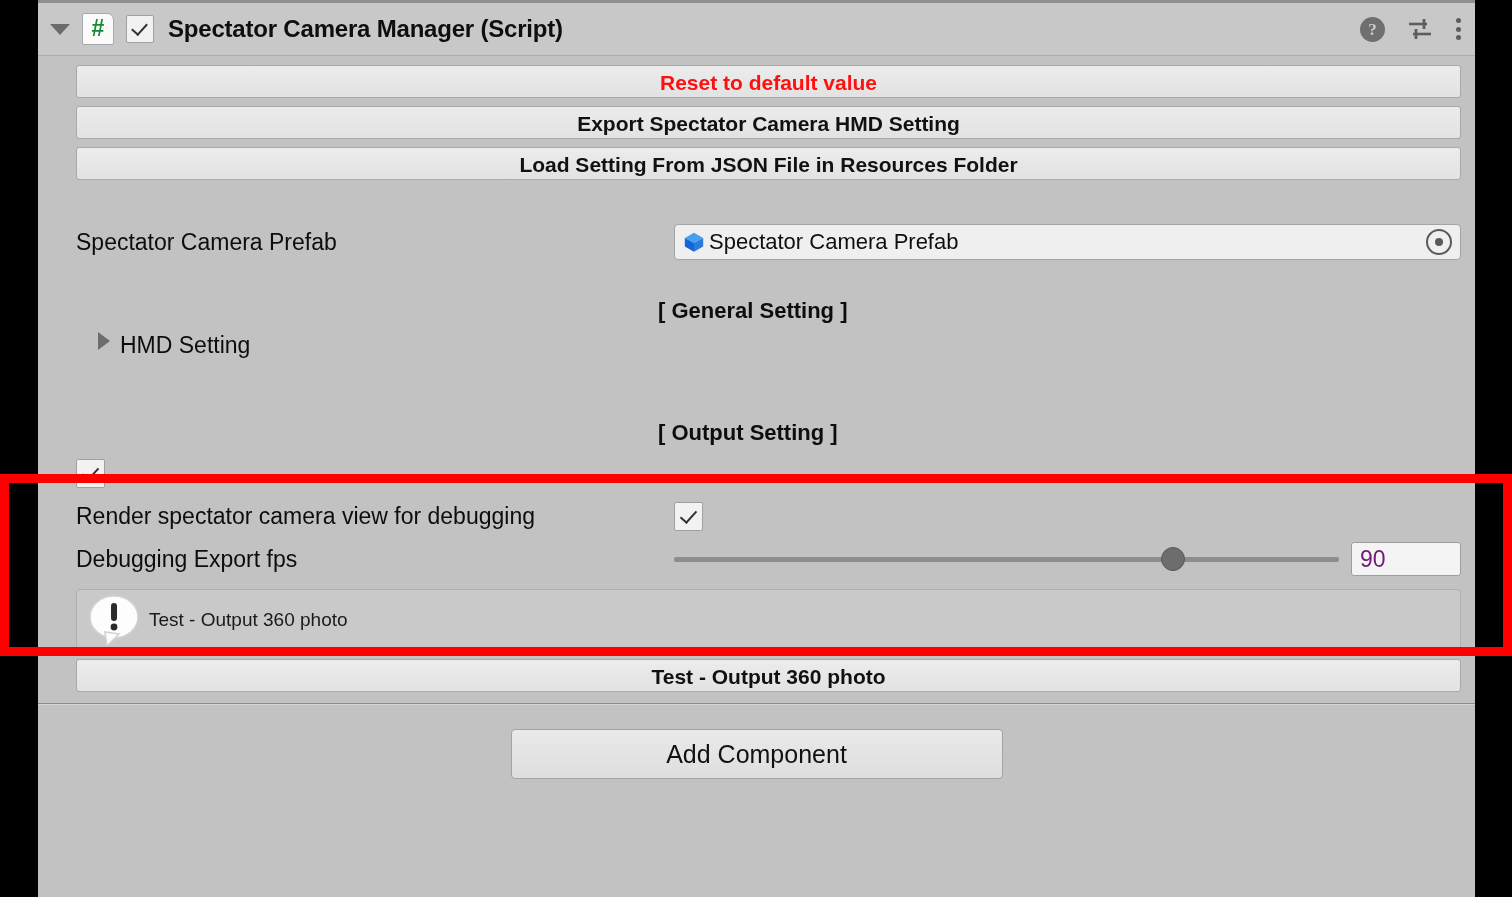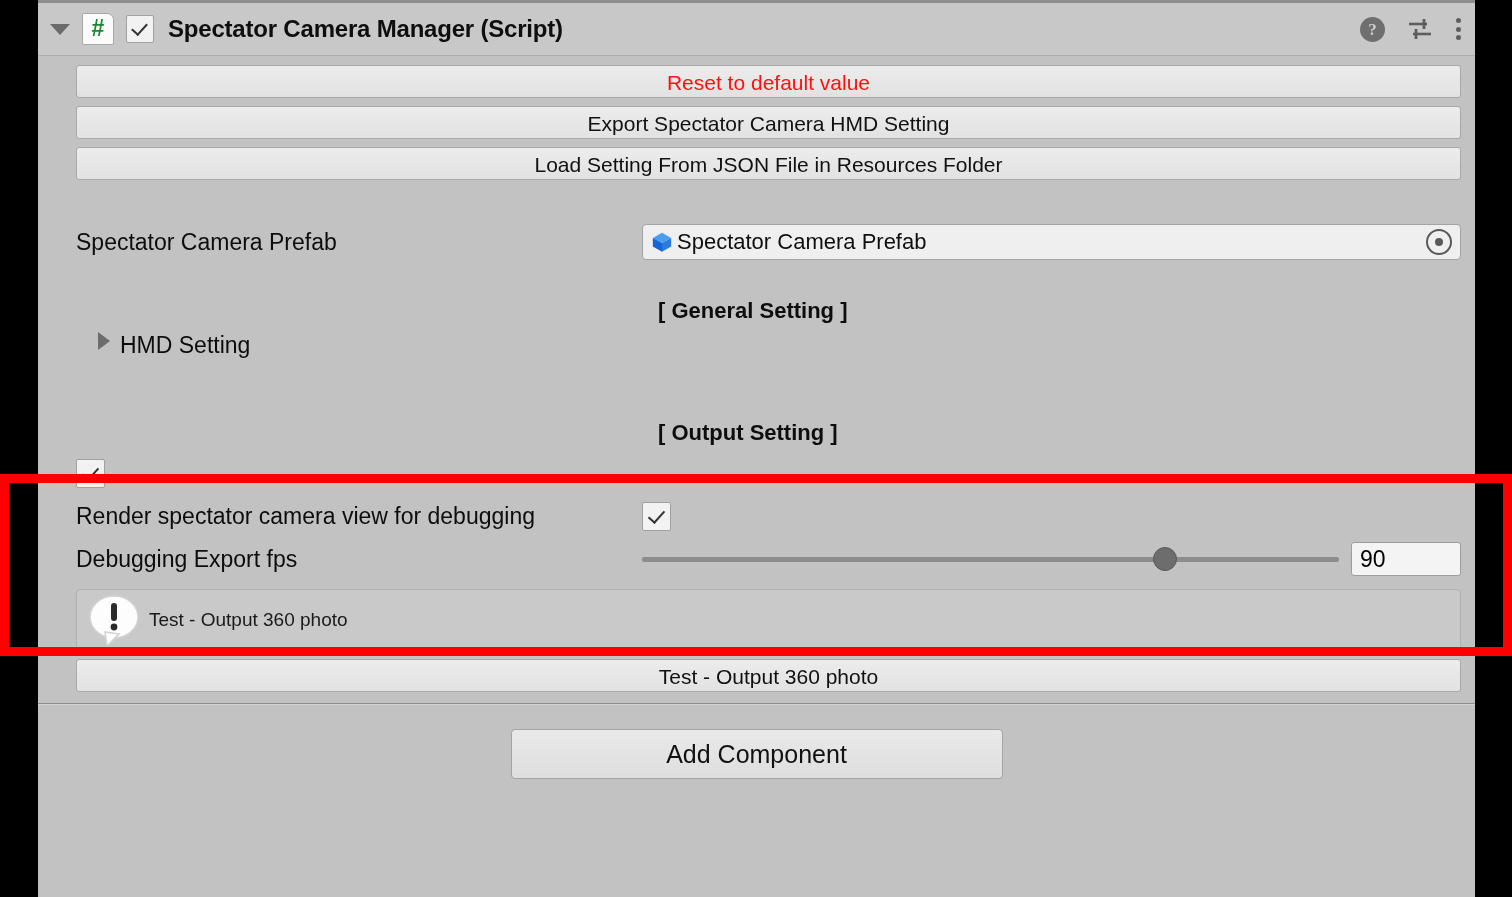--- a/index.html
+++ b/index.html
@@ -129,33 +129,34 @@
   .wide-btn {
     display: block;
     margin: 0 14px 8px 38px;
     height: 33px;
     line-height: 33px;
     text-align: center;
     background: linear-gradient(#ececec, #e2e2e2);
     border: 1px solid #a9a9a9;
     border-radius: 3px;
     font-size: 21px;
-    font-weight: normal;
+    font-weight: bold;
     color: #111;
     box-sizing: border-box;
   }
   .wide-btn.danger { color: #ff1010; }
 
   
   .row {
     display: flex;
     align-items: center;
     margin-left: 38px;
     margin-right: 14px;
     min-height: 36px;
+    gap: 32px;
   }
   .row-label {
     width: 566px;
     flex: none;
     font-size: 23px;
     color: #0d0d0d;
   }
   .row-field { flex: 1; }
 
   
@@ -303,21 +304,21 @@
     border: 1px solid #5a5a5a;
     transform: translateX(-50%);
   }
   .num-field {
     width: 110px;
     height: 34px;
     background: #f4f4f4;
     border: 1px solid #9d9d9d;
     border-radius: 3px;
     font-size: 23px;
-    color: #000000;
+    color: #701a75;
     display: flex;
     align-items: center;
     padding-left: 8px;
     box-sizing: border-box;
     flex: none;
   }
 
   
   .help-box {
     margin: 6px 14px 8px 38px;

